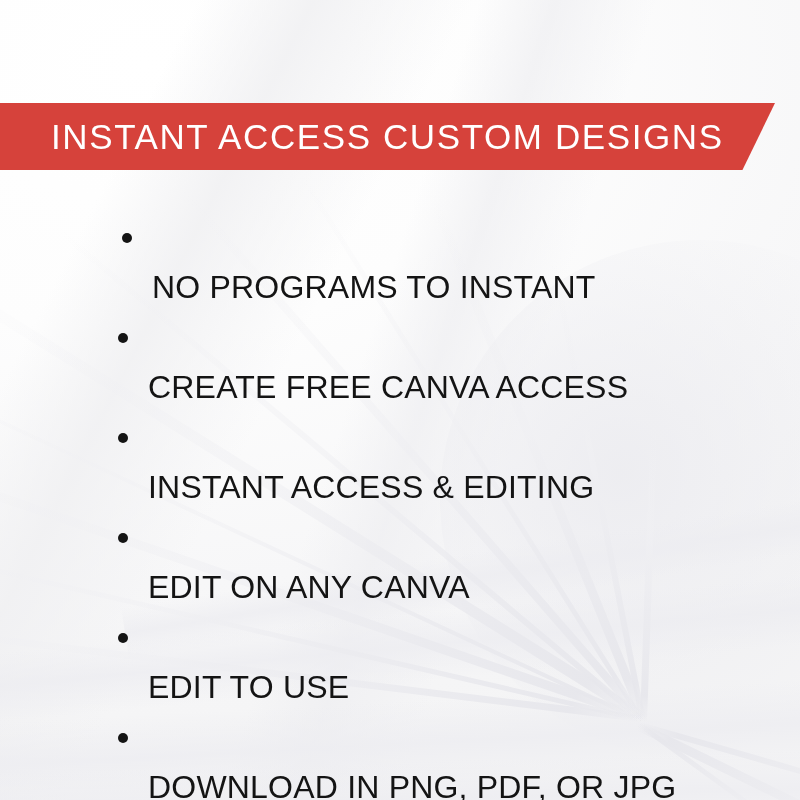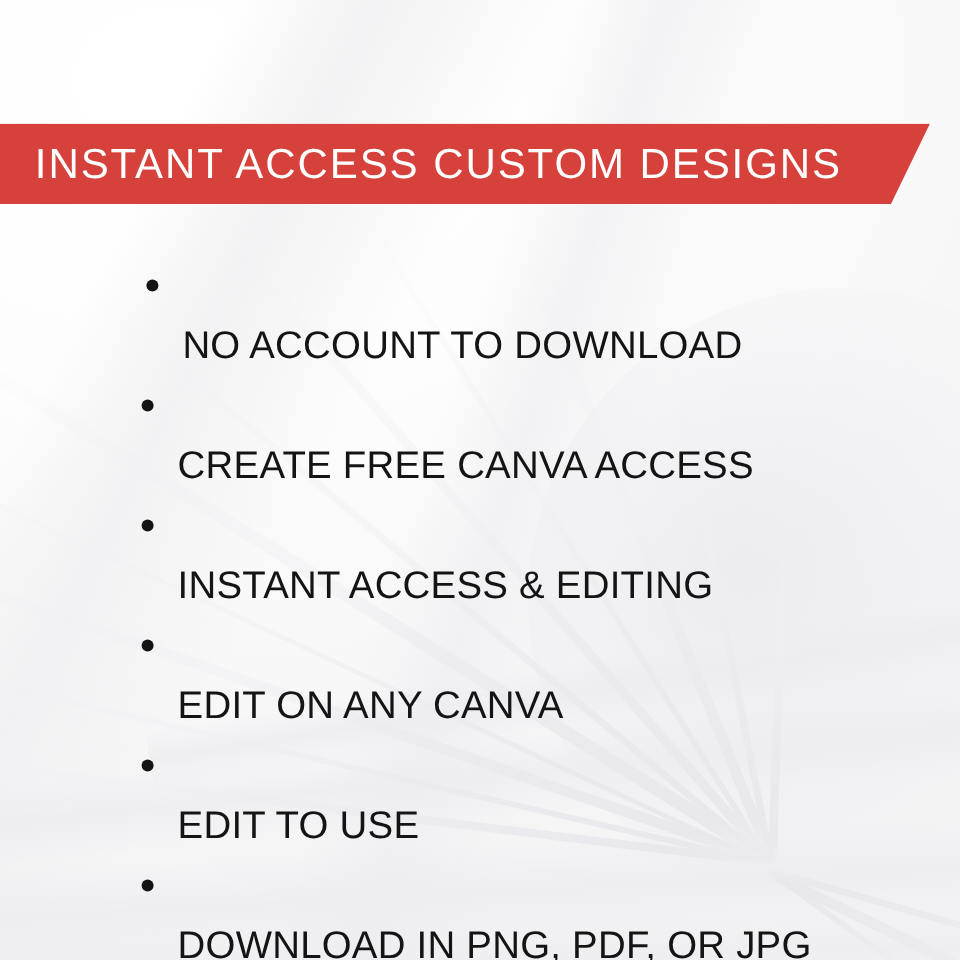--- a/index.html
+++ b/index.html
@@ -116,21 +116,21 @@
     clip-path: polygon(0 0, 100% 0, 95.8% 100%, 0 100%);
     display: flex;
     align-items: center;
   }
   .banner-title {
     color: #ffffff;
     font-family: "Liberation Sans", sans-serif;
     font-size: 35px;
     font-weight: 400;
     letter-spacing: 1.6px;
-    margin-left: 29px;
+    margin-left: 51px;
     white-space: nowrap;
     line-height: 1;
   }
 
   
   .bullet-list {
     position: absolute;
     left: 112px;
     top: 212px;
     width: 600px;
@@ -191,21 +191,21 @@
     <i class="f13"></i>
       <i class="f14"></i>
   </div>
 
   <div class="banner">
     <div class="banner-title">INSTANT ACCESS CUSTOM DESIGNS</div>
   </div>
 
   <ul class="bullet-list">
     <li class="bullet-item first">
-      <span>NO ACCOUNT TO DOWNLOAD</span>
+      <span>NO PROGRAMS TO INSTANT</span>
     </li>
     <li class="bullet-item">
       <span>CREATE FREE CANVA ACCESS</span>
     </li>
     <li class="bullet-item">
       <span>INSTANT ACCESS &amp; EDITING</span>
     </li>
     <li class="bullet-item">
       <span>EDIT ON ANY CANVA</span>
     </li>

